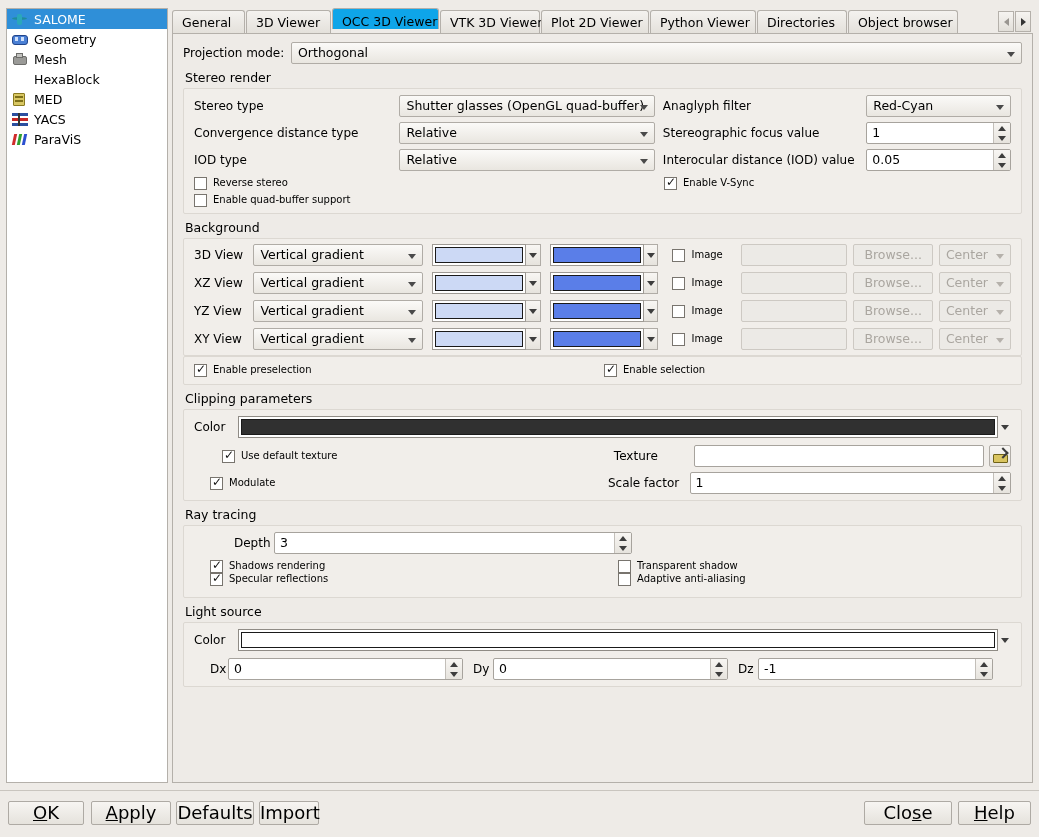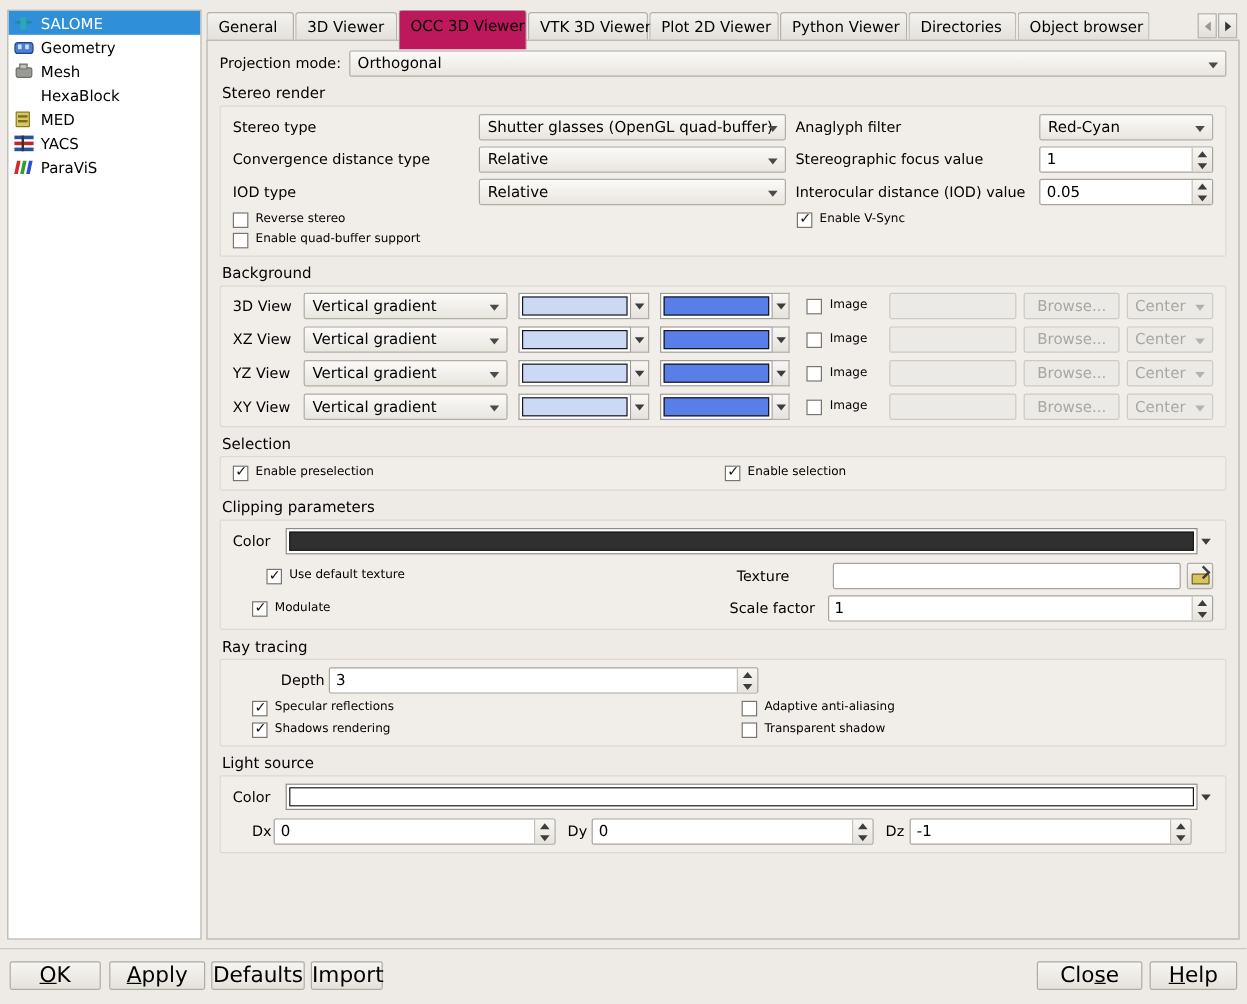--- a/index.html
+++ b/index.html
@@ -42,21 +42,21 @@
   
   .tabstrip { position: absolute; left: 172px; top: 8px; width: 861px; height: 26px; text-decoration: underline; }
   .tab {
     position: absolute; top: 2px; height: 24px; line-height: 23px;
     padding: 0 9px; box-sizing: border-box;
     background: linear-gradient(#f4f2ef,#e3e0da);
     border: 1px solid #b4b0aa; border-bottom: none;
     border-radius: 3px 3px 0 0; font-size: 12.5px; white-space: nowrap;
   }
   .tab.active {
-    top: 0; height: 33px; line-height: 25px; background: #be185d;
+    top: 0; height: 21px; line-height: 25px; background: #0ea5e9;
     border-color: #b4b0aa; z-index: 5;
   }
   .tabarrow {
     position: absolute; top: 3px; width: 16px; height: 21px;
     background: linear-gradient(#f6f4f1,#e2dfd9);
     border: 1px solid #b4b0aa; box-sizing: border-box;
     display: flex; align-items: center; justify-content: center;
   }
   .tri-l { width:0;height:0;border-top:4px solid transparent;border-bottom:4px solid transparent;border-right:5px solid #9a9691; }
   .tri-r { width:0;height:0;border-top:4px solid transparent;border-bottom:4px solid transparent;border-left:5px solid #333; }
@@ -378,21 +378,20 @@
           <div class="cb" style="margin-left:14px;width:72px;">
             <span class="cbbox"></span>
             <span>Image</span>
           </div>
           <div class="tfield disabled" style="width:110px;"><span></span></div>
           <div class="btn disabled" style="width:82px;margin-left:6px;">Browse...</div>
           <div class="combo disabled" style="width:74px;margin-left:6px;"><span>Center</span><span class="arw"></span></div>
         </div>
       </div>
 
-    <div class="grouptitle">Selection</div>
     <div class="groupbox" style="padding:7px 10px;">
       <div class="row">
         <div class="cb checked" id="cb-presel" style="width:410px;">
           <span class="cbbox"></span>
           <span>Enable preselection</span>
         </div>
         <div class="cb checked" id="cb-sel">
           <span class="cbbox"></span>
           <span>Enable selection</span>
         </div>
@@ -444,38 +443,38 @@
       <div class="row" style="margin-bottom:6px;margin-left:40px;">
         <div style="width:40px;">Depth</div>
         <div class="spin" style="width:358px;">
           <span>3</span>
           <span class="sbtns">
               <i class="sup"></i>
               <i class="sdn"></i>
             </span>
         </div>
       </div>
+      <div class="row">
+        <div class="cb checked" id="cb-shad" style="width:408px;margin-left:16px;">
+          <span class="cbbox"></span>
+          <span>Shadows rendering</span>
+        </div>
+        <div class="cb" id="cb-trans">
+          <span class="cbbox"></span>
+          <span>Transparent shadow</span>
+        </div>
+      </div>
       <div class="row" style="margin-bottom:5px;">
         <div class="cb checked" id="cb-spec" style="width:408px;margin-left:16px;">
           <span class="cbbox"></span>
           <span>Specular reflections</span>
         </div>
         <div class="cb" id="cb-aa">
           <span class="cbbox"></span>
           <span>Adaptive anti-aliasing</span>
-        </div>
-      </div>
-      <div class="row">
-        <div class="cb checked" id="cb-shad" style="width:408px;margin-left:16px;">
-          <span class="cbbox"></span>
-          <span>Shadows rendering</span>
-        </div>
-        <div class="cb" id="cb-trans">
-          <span class="cbbox"></span>
-          <span>Transparent shadow</span>
         </div>
       </div>
     </div>
 
     <div class="grouptitle">Light source</div>
     <div class="groupbox" style="padding:6px 10px;">
       <div class="row" style="margin-bottom:7px;">
         <div style="width:44px;">Color</div>
         <div class="colorbar" style="flex:1;">
             <i id="lightcolor" style="background: rgb(255, 255, 255);"></i>

